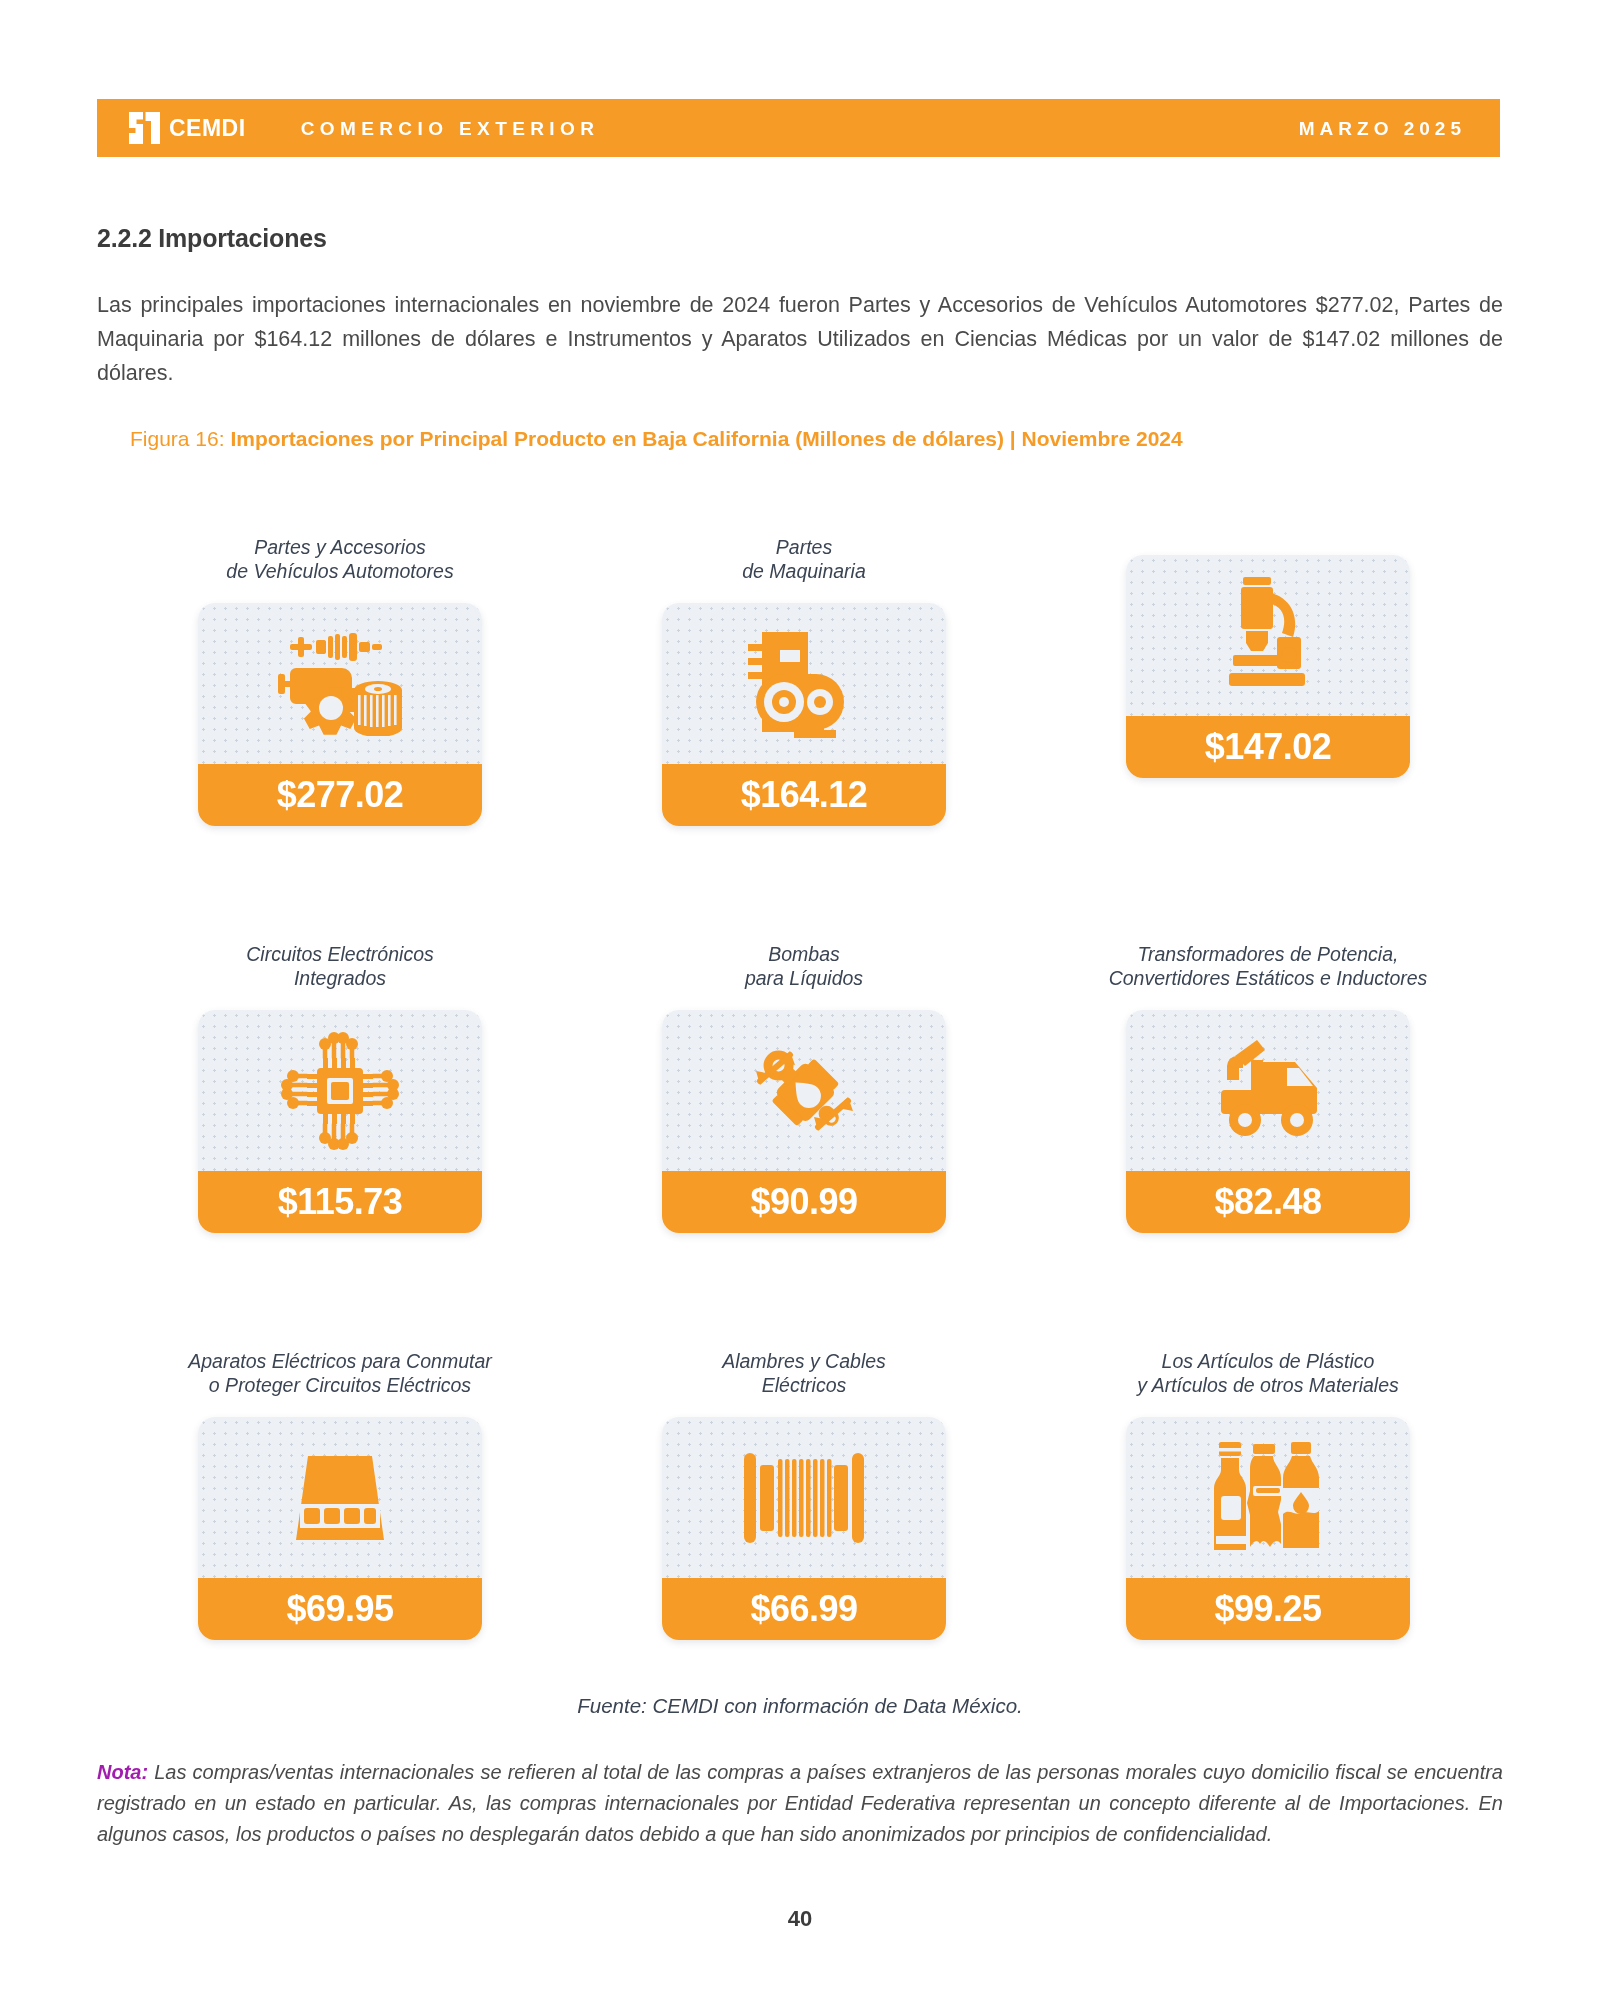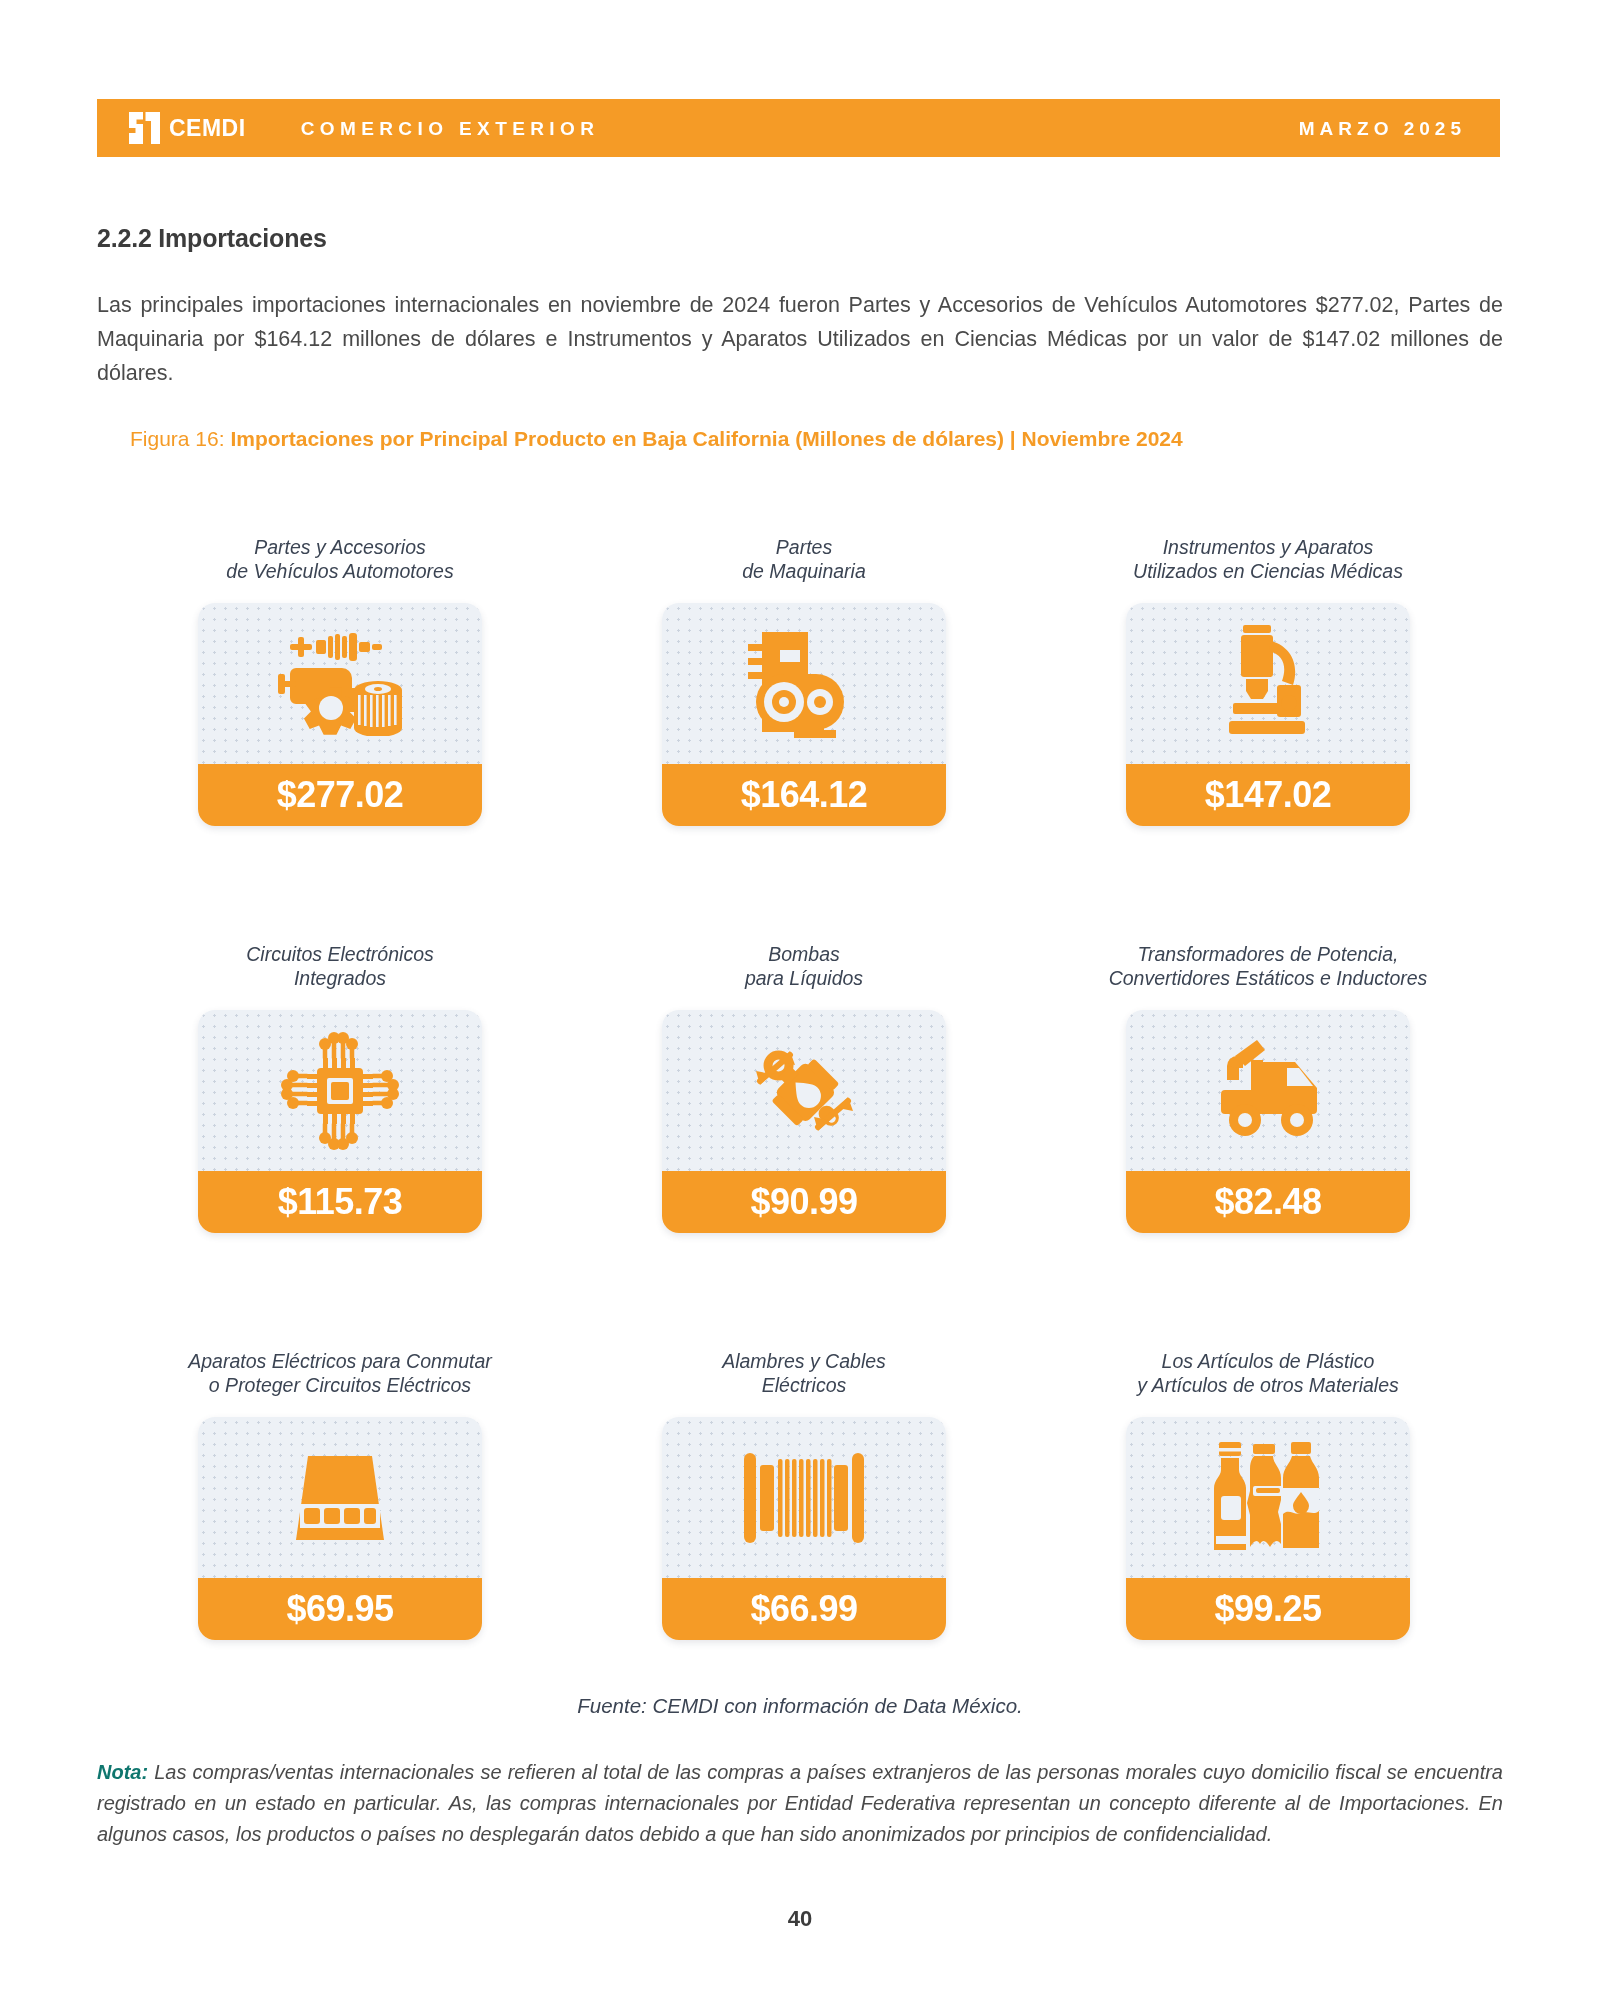--- a/index.html
+++ b/index.html
@@ -88,21 +88,21 @@
   
   .source {
     position:absolute; left:0; top:1694px; width:1600px;
     text-align:center; font-size:20.5px; font-style:italic; color:#3B4453;
   }
   .nota {
     position:absolute; left:97px; top:1757px; width:1406px;
     font-size:20px; line-height:31px; font-style:italic; color:#4A4A4A;
     text-align:justify; text-justify:inter-word;
   }
-  .nota b { font-style:italic; font-weight:700; color:#0f766e; }
+  .nota b { font-style:italic; font-weight:700; color:#a21caf; }
   .pagenum {
     position:absolute; left:0; top:1906px; width:1600px;
     text-align:center; font-size:22px; font-weight:700; color:#3C3C3C;
   }
 </style>
 </head>
 <body>
 
 <div class="page">
 
@@ -194,22 +194,20 @@
                 <rect x="56" y="96" width="20" height="6"></rect>
                 <rect x="46" y="100" width="42" height="8"></rect>
               </g>
             </svg>
           </div>
           <div class="card-value">$164.12</div>
         </div>
       </div>
 
       <div class="cell">
-        <div class="cell-label">Instrumentos y Aparatos
-Utilizados en Ciencias Médicas</div>
         <div class="card">
           <div class="card-icon">
             <svg width="98" height="122" viewBox="0 0 98 122">
               <g fill="#F59B26">
                 <rect x="24" y="2" width="28" height="8" rx="2"></rect>
                 <rect x="22" y="12" width="32" height="42" rx="3"></rect>
                 <rect x="27" y="56" width="22" height="12"></rect>
                 <path d="M27 68 h22 l-5 8 h-12 z"></path>
                 <path d="M52 18 c22 6 28 26 22 44 l-11 -4 c5 -14 2 -26 -13 -30 z"></path>
                 <rect x="14" y="80" width="56" height="11" rx="2"></rect>

